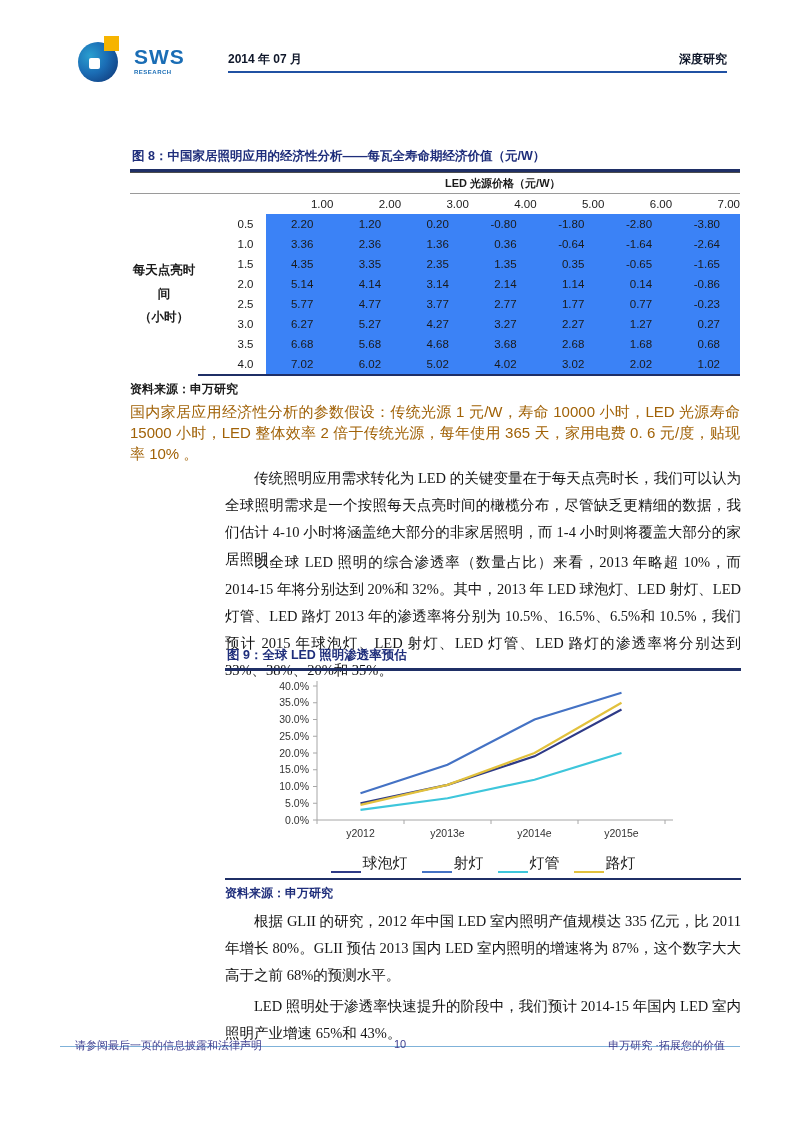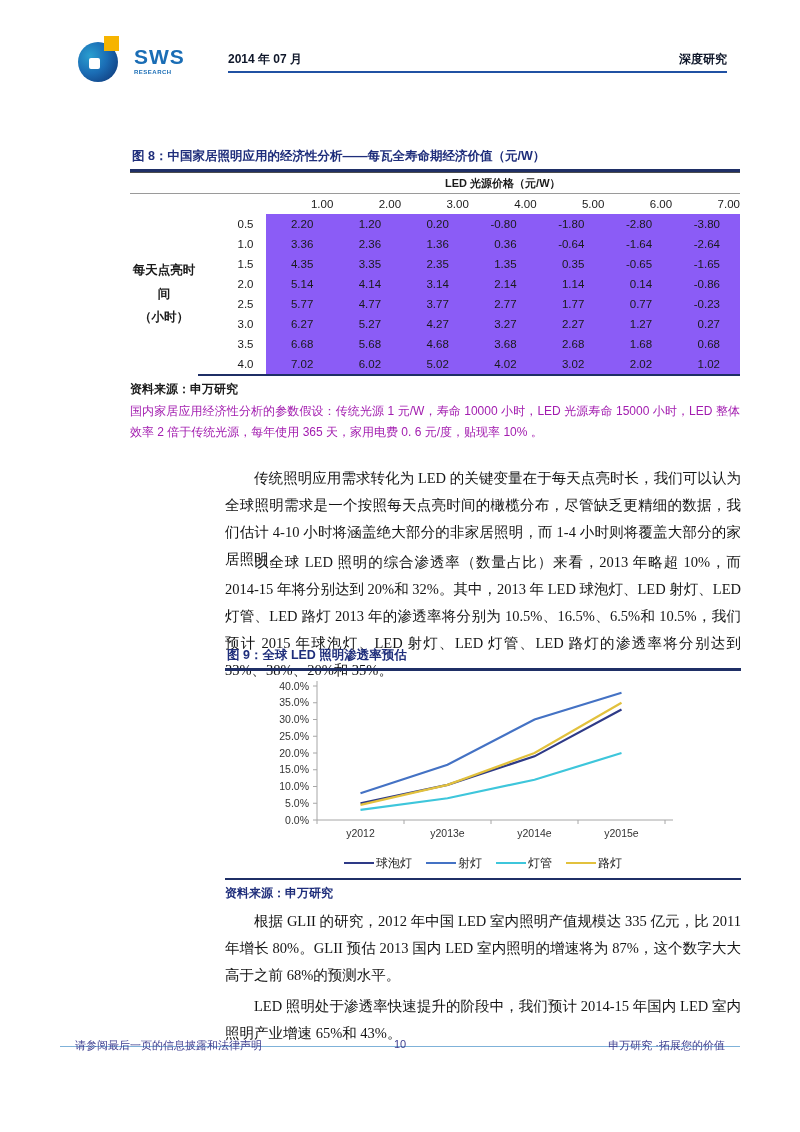--- a/index.html
+++ b/index.html
@@ -30,33 +30,33 @@
   
   .fig8{position:absolute;left:130px;top:146px;width:610px;font-family:"Liberation Sans",sans-serif;}
   .fig-title{font-size:12.5px;font-weight:700;color:#1f2e7b;padding:2px 0 4px 2px;
              border-bottom:3px solid #1f2f66;}
   table.econ{width:100%;border-collapse:collapse;table-layout:fixed;font-size:11.5px;color:#1a1a1a;}
   table.econ td{padding:0;height:20px;}
   .grp-hdr-row td{height:24px;border-top:1px solid #4d4d4d;border-bottom:1px solid #9a9a9a;
                   text-align:center;font-weight:700;font-size:11px;}
   .col-hdr-row td{height:22px;text-align:right;padding-right:20px;}
   .rowlabel{text-align:right;padding-right:12px !important;}
-  .cell-blue{background:#8b5cf6;text-align:right;padding-right:20px !important;}
+  .cell-blue{background:#3b82f6;text-align:right;padding-right:20px !important;}
   .grp-label{font-weight:700;font-size:12.5px;text-align:center;vertical-align:middle;line-height:1.9;}
   tr.last-row td.cell-blue{border-bottom:2px solid #1f2f66;}
   tr.last-row td{border-bottom:2px solid #1f2f66;}
   .src-table{margin-top:5px;font-size:12px;font-weight:700;color:#1a1a1a;}
-  .tbl-note{margin-top:3px;font-size:12px;line-height:21px;color:#a21caf;text-align:justify;}
+  .tbl-note{margin-top:3px;font-size:15px;line-height:21px;color:#a16207;text-align:justify;}
 
   
   .fig9{position:absolute;left:225px;top:645px;width:516px;font-family:"Liberation Sans",sans-serif;}
   .chart-wrap{margin-top:5px;}
   svg text{font-family:"Liberation Sans",sans-serif;}
   .legend{display:flex;justify-content:center;gap:14px;margin-top:2px;height:18px;align-items:center;}
-  .legend-item{display:flex;align-items:center;font-family:"Liberation Serif",serif;font-size:12px;color:#222;}
+  .legend-item{display:flex;align-items:flex-end;font-family:"Liberation Serif",serif;font-size:15px;color:#222;}
   .legend-swatch{display:inline-block;width:30px;height:2px;margin-right:2px;}
   .chart-rule{margin-top:6px;border-top:2px solid #1f2f66;}
   .src-chart{padding-top:5px;font-size:12px;font-weight:700;color:#1f2e7b;}
 
   
   .footer-rule{position:absolute;left:60px;top:1046px;width:680px;border-top:1px solid #7fb2d9;}
   .footer{position:absolute;left:75px;top:1038px;width:650px;display:flex;
           font-family:"Liberation Sans",sans-serif;font-size:11px;color:#3d3d8f;}
   .footer-left{flex:1;text-align:left;}
   .footer-center{flex:0 0 auto;text-align:center;}

